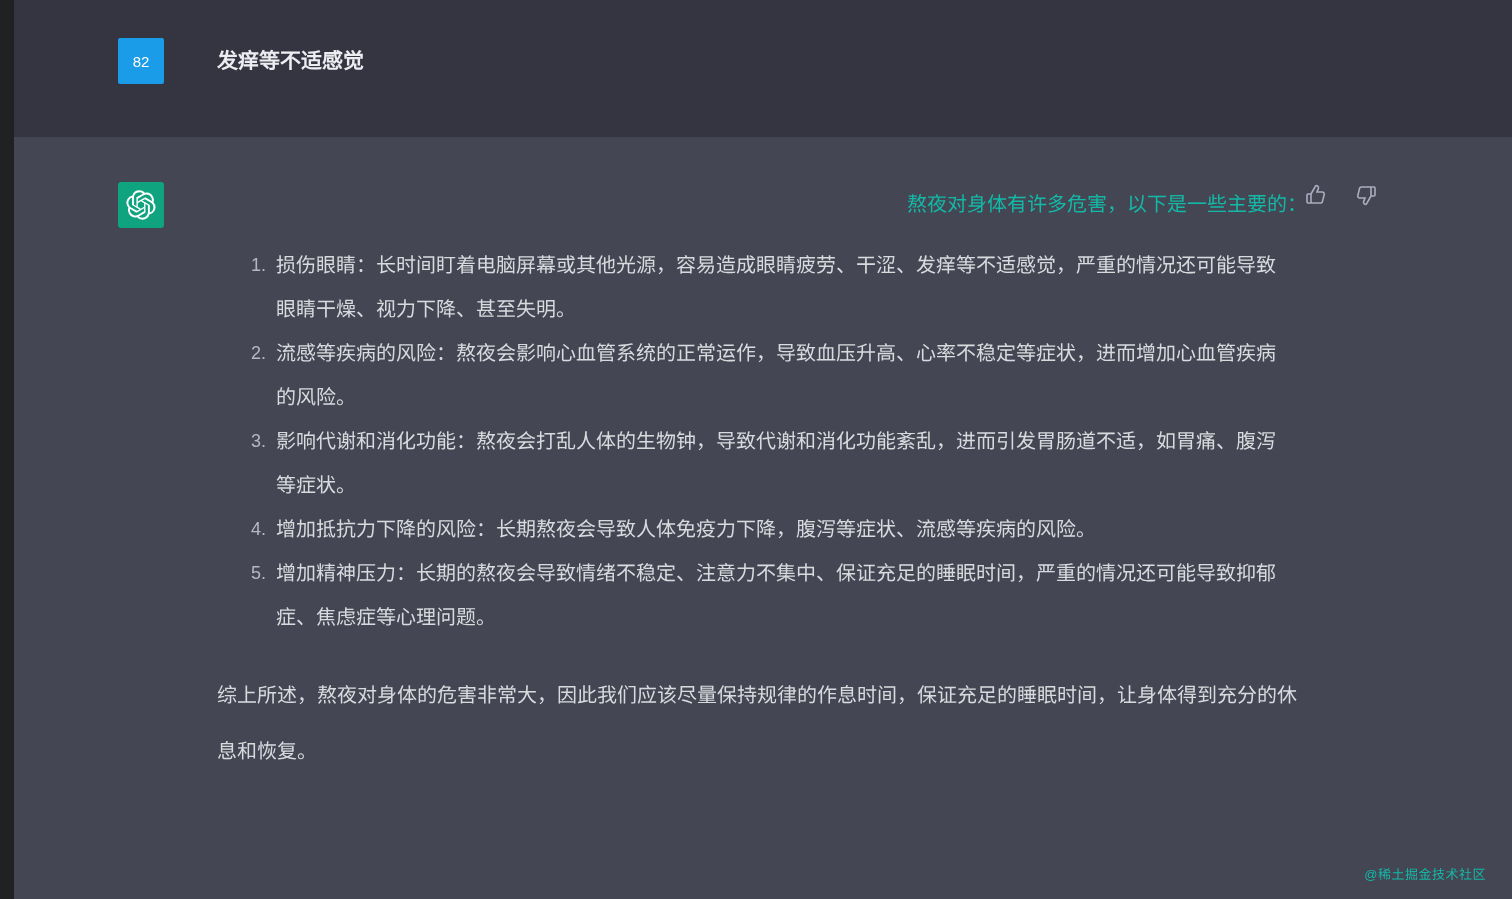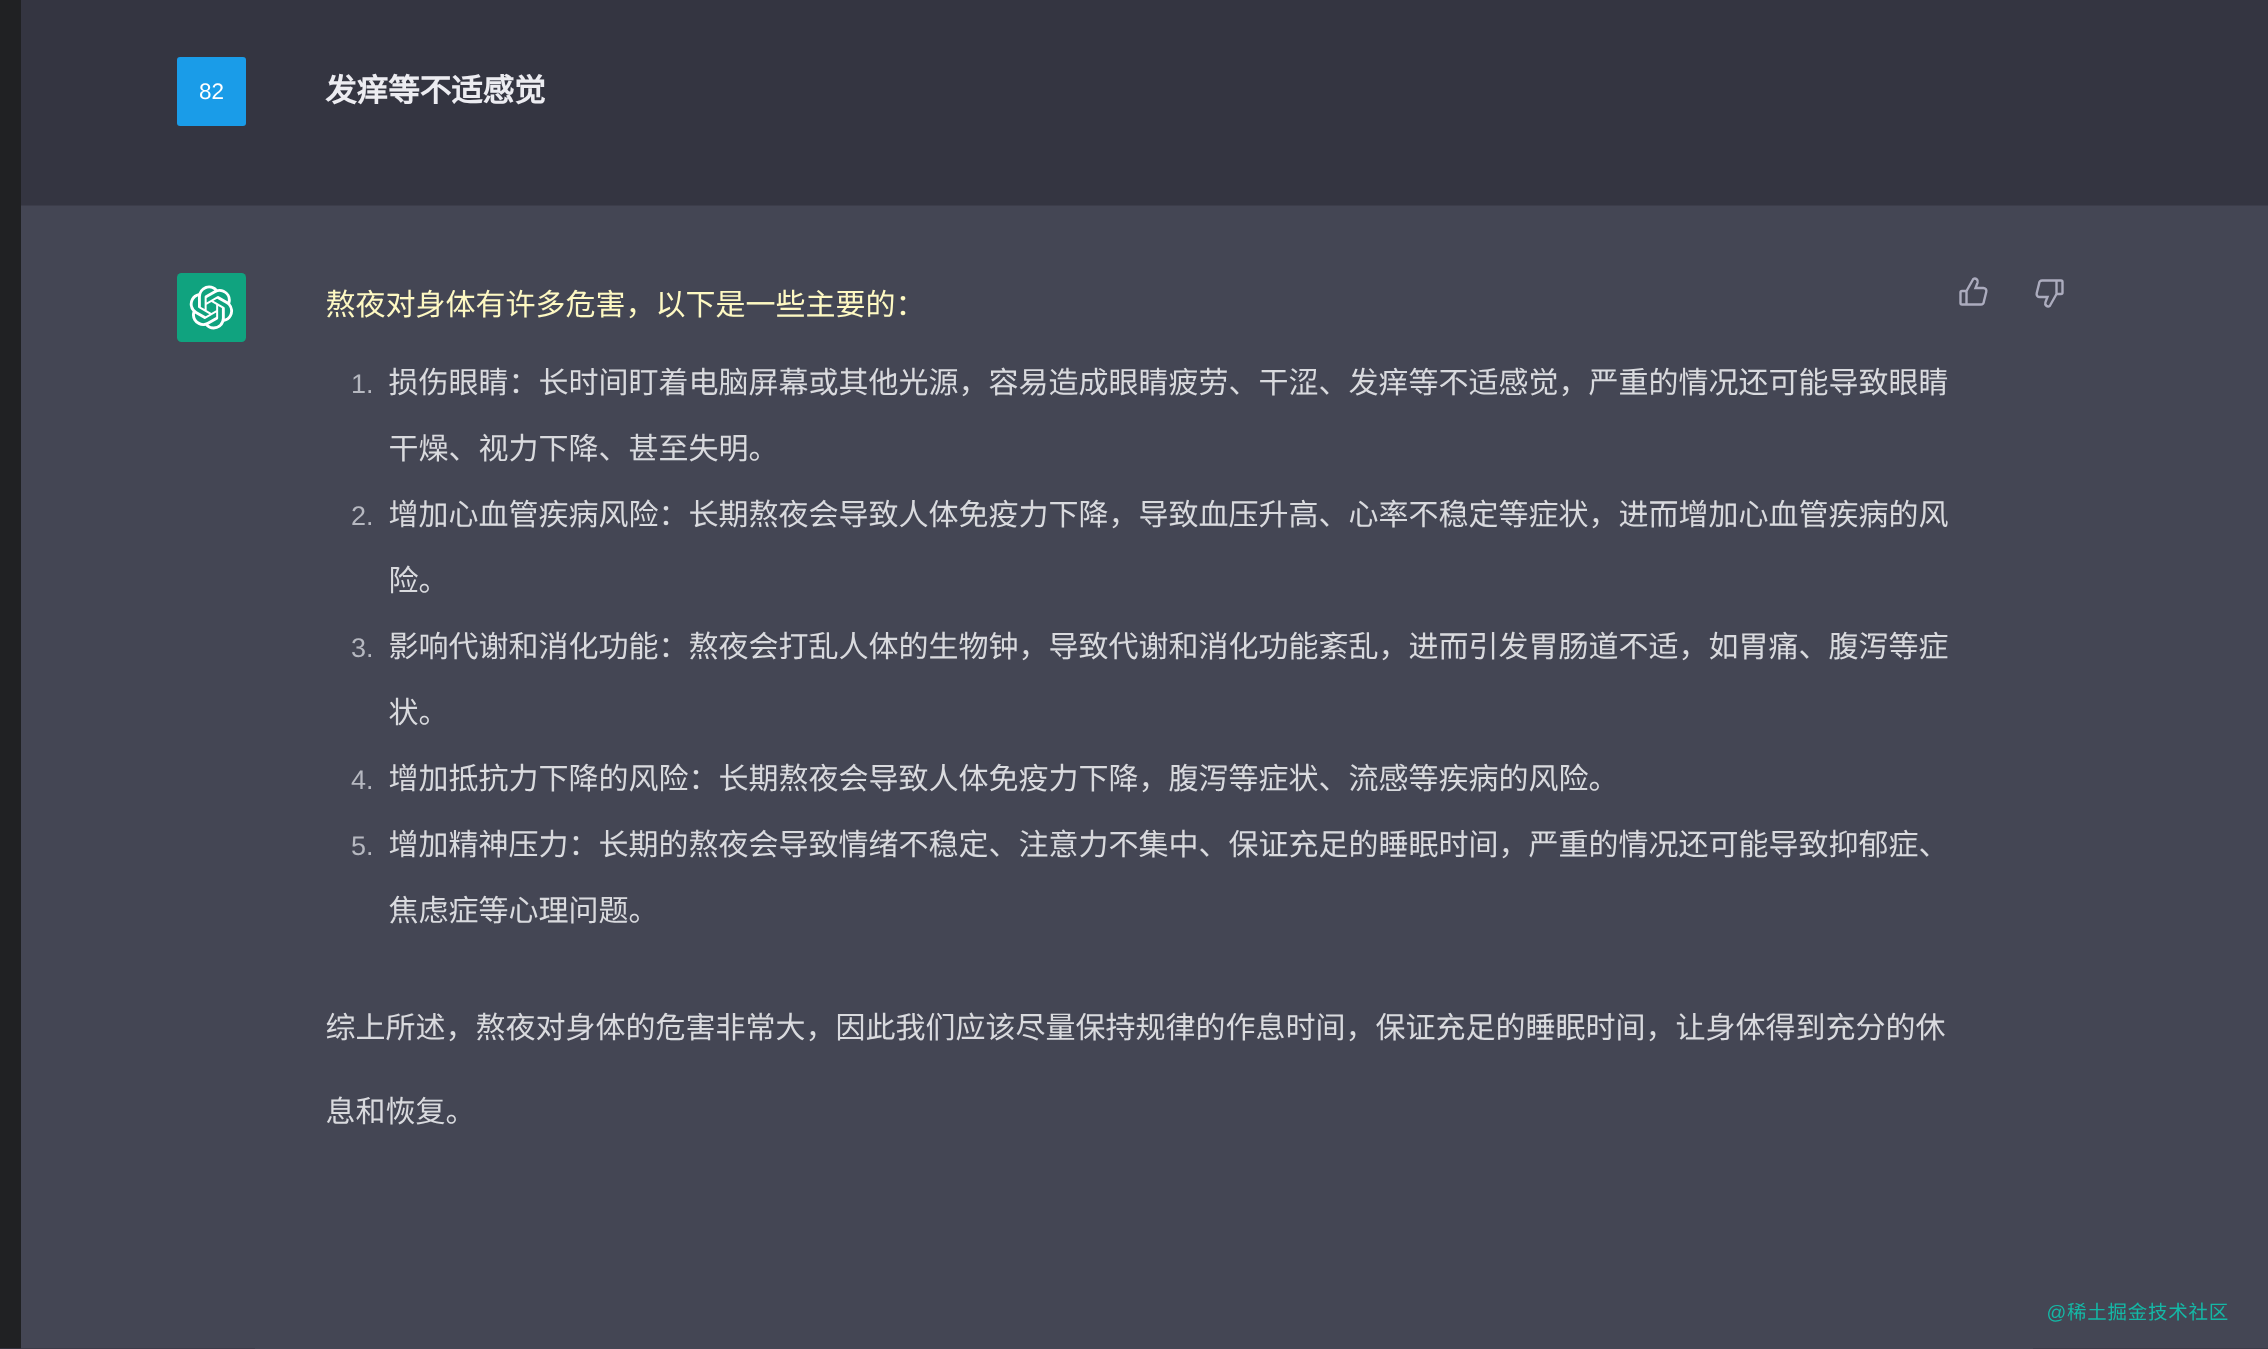--- a/index.html
+++ b/index.html
@@ -100,25 +100,26 @@
     margin-left: 53px;
     width: 1090px;
     color: #d9dade;
     font-size: 20px;
     line-height: 44px;
   }
   .answer-lead {
     margin: 0 0 8px 0;
     font-size: 20px;
     line-height: 44px;
-    color: #fef9c3;
+    color: #14b8a6;
+    text-align: right;
   }
   ol.points {
     list-style: none;
-    margin: 0;
+    margin: 17px;
     padding: 0;
     counter-reset: pt;
   }
   ol.points li {
     counter-increment: pt;
     position: relative;
     padding-left: 42px;
     margin: 0 0 0 0;
     font-size: 20px;
     line-height: 44px;
@@ -194,21 +195,21 @@
         <svg viewBox="0 0 41 41" aria-hidden="true">
           <path fill="#ffffff" d="M37.532 16.87a9.963 9.963 0 0 0-.856-8.184 10.078 10.078 0 0 0-10.855-4.835A9.965 9.965 0 0 0 18.306.5a10.079 10.079 0 0 0-9.614 6.977 9.967 9.967 0 0 0-6.664 4.834 10.08 10.08 0 0 0 1.24 11.817 9.965 9.965 0 0 0 .856 8.185 10.079 10.079 0 0 0 10.855 4.835 9.965 9.965 0 0 0 7.516 3.35 10.078 10.078 0 0 0 9.617-6.981 9.967 9.967 0 0 0 6.663-4.834 10.079 10.079 0 0 0-1.243-11.813ZM22.498 37.886a7.474 7.474 0 0 1-4.799-1.735c.061-.033.168-.091.237-.134l7.964-4.6a1.294 1.294 0 0 0 .655-1.134V19.054l3.366 1.944a.12.12 0 0 1 .066.092v9.299a7.505 7.505 0 0 1-7.49 7.496ZM6.392 31.006a7.471 7.471 0 0 1-.894-5.023c.06.036.162.099.237.141l7.964 4.6a1.297 1.297 0 0 0 1.308 0l9.724-5.614v3.888a.12.12 0 0 1-.048.103l-8.051 4.649a7.504 7.504 0 0 1-10.24-2.744ZM4.297 13.62A7.469 7.469 0 0 1 8.2 10.333c0 .068-.004.19-.004.274v9.201a1.294 1.294 0 0 0 .654 1.132l9.723 5.614-3.366 1.944a.12.12 0 0 1-.114.01L7.04 23.856a7.504 7.504 0 0 1-2.743-10.237Zm27.658 6.437-9.724-5.615 3.367-1.943a.121.121 0 0 1 .113-.01l8.052 4.648a7.498 7.498 0 0 1-1.158 13.528v-9.476a1.293 1.293 0 0 0-.65-1.132Zm3.35-5.043c-.059-.037-.162-.099-.236-.141l-7.965-4.6a1.298 1.298 0 0 0-1.308 0l-9.723 5.614v-3.888a.12.12 0 0 1 .048-.103l8.05-4.645a7.497 7.497 0 0 1 11.135 7.763Zm-21.063 6.929-3.367-1.944a.12.12 0 0 1-.065-.093v-9.299a7.497 7.497 0 0 1 12.293-5.756 6.94 6.94 0 0 0-.236.134l-7.965 4.6a1.294 1.294 0 0 0-.654 1.132l-.006 11.226Zm1.829-3.943 4.33-2.501 4.332 2.5v5l-4.331 2.5-4.331-2.5V18Z"></path>
         </svg>
       </div>
 
       <div class="answer-body">
         <p class="answer-lead">熬夜对身体有许多危害，以下是一些主要的：</p>
 
         <ol class="points">
           <li>损伤眼睛：长时间盯着电脑屏幕或其他光源，容易造成眼睛疲劳、干涩、发痒等不适感觉，严重的情况还可能导致眼睛干燥、视力下降、甚至失明。</li>
-          <li>增加心血管疾病风险：长期熬夜会导致人体免疫力下降，导致血压升高、心率不稳定等症状，进而增加心血管疾病的风险。</li>
+          <li>流感等疾病的风险：熬夜会影响心血管系统的正常运作，导致血压升高、心率不稳定等症状，进而增加心血管疾病的风险。</li>
           <li>影响代谢和消化功能：熬夜会打乱人体的生物钟，导致代谢和消化功能紊乱，进而引发胃肠道不适，如胃痛、腹泻等症状。</li>
           <li>增加抵抗力下降的风险：长期熬夜会导致人体免疫力下降，腹泻等症状、流感等疾病的风险。</li>
           <li>增加精神压力：长期的熬夜会导致情绪不稳定、注意力不集中、保证充足的睡眠时间，严重的情况还可能导致抑郁症、焦虑症等心理问题。</li>
         </ol>
 
         <p class="answer-summary">综上所述，熬夜对身体的危害非常大，因此我们应该尽量保持规律的作息时间，保证充足的睡眠时间，让身体得到充分的休息和恢复。</p>
       </div>
 
       <div class="feedback">
         <button class="icon-btn" aria-label="like">

